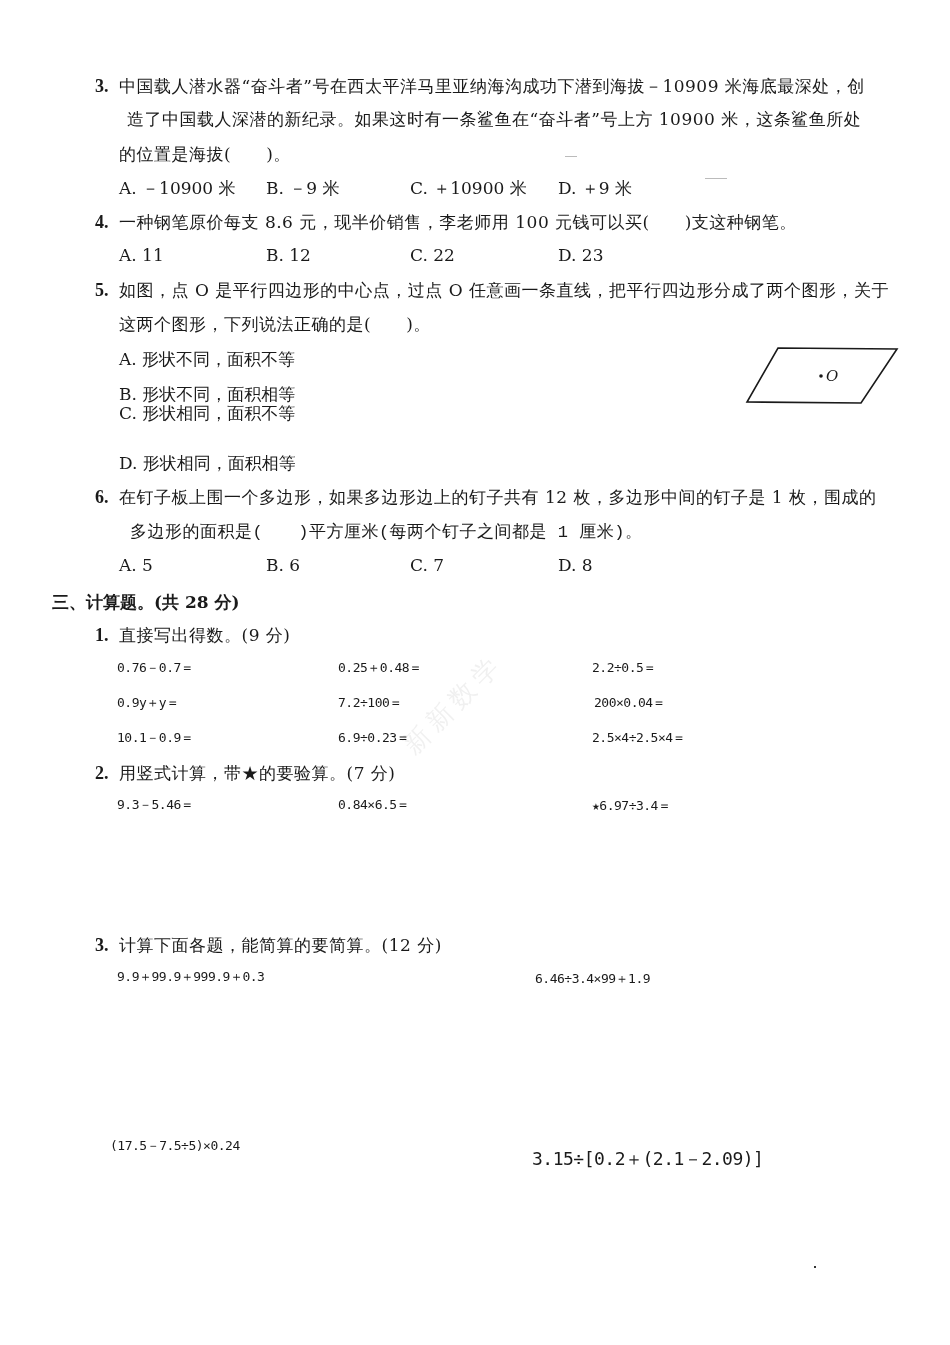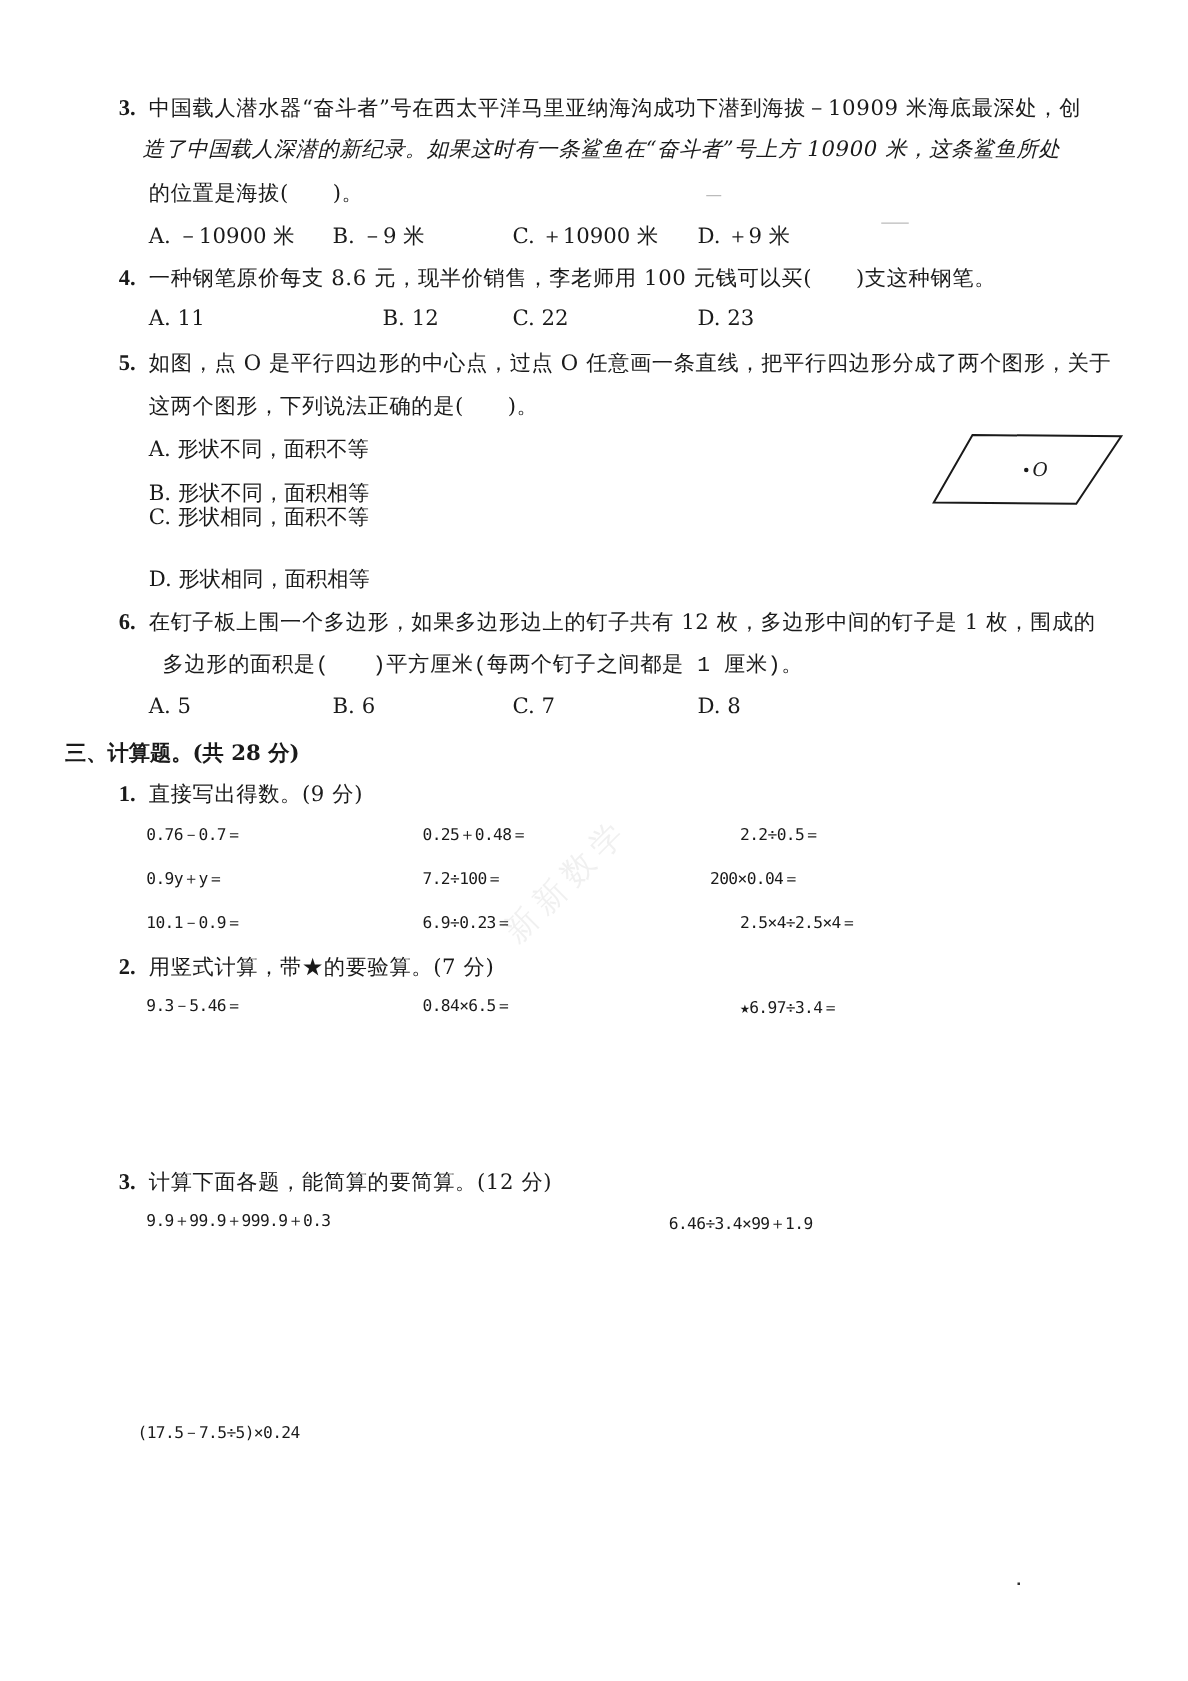--- a/index.html
+++ b/index.html
@@ -79,31 +79,31 @@
 <div class="page">
 
   <div class="watermark">新新数学</div>
 
   <div class="stray-mark" style="left:565px;top:156px;width:12px;"></div>
   <div class="stray-mark" style="left:705px;top:178px;width:22px;"></div>
   <div class="stray-dot"></div>
 
   <div class="abs qnum" style="left:95px;top:76px;">3.</div>
   <div class="abs qtext" style="left:119px;top:75px;">中国载人潜水器“奋斗者”号在西太平洋马里亚纳海沟成功下潜到海拔－10909 米海底最深处，创</div>
-  <div class="abs qtext" style="left:114px;top:108px;font-style:italic;">造了中国载人深潜的新纪录。如果这时有一条鲨鱼在“奋斗者”号上方 10900 米，这条鲨鱼所处</div>
+  <div class="abs qtext" style="left:127px;top:108px;">造了中国载人深潜的新纪录。如果这时有一条鲨鱼在“奋斗者”号上方 10900 米，这条鲨鱼所处</div>
   <div class="abs qtext" style="left:119px;top:143px;">的位置是海拔(　　)。</div>
   <div class="abs opt" style="left:119px;top:177px;">A. －10900 米</div>
   <div class="abs opt" style="left:266px;top:177px;">B. －9 米</div>
   <div class="abs opt" style="left:410px;top:177px;">C. ＋10900 米</div>
   <div class="abs opt" style="left:558px;top:177px;">D. ＋9 米</div>
 
   <div class="abs qnum" style="left:95px;top:212px;">4.</div>
   <div class="abs qtext" style="left:119px;top:211px;">一种钢笔原价每支 8.6 元，现半价销售，李老师用 100 元钱可以买(　　)支这种钢笔。</div>
   <div class="abs opt" style="left:119px;top:245px;">A. 11</div>
-  <div class="abs opt" style="left:266px;top:245px;margin-left:40px;">B. 12</div>
+  <div class="abs opt" style="left:266px;top:245px;">B. 12</div>
   <div class="abs opt" style="left:410px;top:245px;">C. 22</div>
   <div class="abs opt" style="left:558px;top:245px;">D. 23</div>
 
   <div class="abs qnum" style="left:95px;top:280px;">5.</div>
   <div class="abs qtext" style="left:119px;top:313px;">这两个图形，下列说法正确的是(　　)。</div>
   <div class="abs qtext" style="left:119px;top:279px;">如图，点 O 是平行四边形的中心点，过点 O 任意画一条直线，把平行四边形分成了两个图形，关于</div>
   <div class="abs opt" style="left:119px;top:348px;">A. 形状不同，面积不等</div>
   <div class="abs opt" style="left:119px;top:383px;text-align:right;">B. 形状不同，面积相等</div>
   <div class="abs opt" style="left:119px;top:402px;">C. 形状相同，面积不等</div>
   <div class="abs opt" style="left:119px;top:452px;">D. 形状相同，面积相等</div>
@@ -126,33 +126,34 @@
 
   <div class="abs qnum" style="left:95px;top:625px;">1.</div>
   <div class="abs qtext" style="left:119px;top:624px;">直接写出得数。(9 分)</div>
 
   <div class="abs expr" style="left:117px;top:659px;">0.76－0.7＝</div>
   <div class="abs expr" style="left:338px;top:659px;">0.25＋0.48＝</div>
   <div class="abs expr" style="left:592px;top:659px;">2.2÷0.5＝</div>
 
   <div class="abs expr" style="left:117px;top:694px;">0.9y＋y＝</div>
   <div class="abs expr" style="left:338px;top:694px;">7.2÷100＝</div>
-  <div class="abs expr" style="left:568px;top:694px;">200×0.04＝</div>
+  <div class="abs expr" style="left:594px;top:694px;">200×0.04＝</div>
 
   <div class="abs expr" style="left:117px;top:729px;">10.1－0.9＝</div>
   <div class="abs expr" style="left:338px;top:729px;">6.9÷0.23＝</div>
   <div class="abs expr" style="left:592px;top:729px;">2.5×4÷2.5×4＝</div>
 
   <div class="abs qnum" style="left:95px;top:763px;">2.</div>
   <div class="abs qtext" style="left:119px;top:762px;">用竖式计算，带★的要验算。(7 分)</div>
 
   <div class="abs expr" style="left:117px;top:796px;">9.3－5.46＝</div>
   <div class="abs expr" style="left:338px;top:796px;">0.84×6.5＝</div>
   <div class="abs expr" style="left:592px;top:797px;">★6.97÷3.4＝</div>
 
   <div class="abs qnum" style="left:95px;top:935px;">3.</div>
   <div class="abs qtext" style="left:119px;top:934px;">计算下面各题，能简算的要简算。(12 分)</div>
 
   <div class="abs expr" style="left:117px;top:968px;">9.9＋99.9＋999.9＋0.3</div>
   <div class="abs expr" style="left:535px;top:970px;">6.46÷3.4×99＋1.9</div>
   <div class="abs expr" style="left:110px;top:1137px;">(17.5－7.5÷5)×0.24</div>
+  <div class="abs expr" style="left:532px;top:1147px;font-size:18px;">3.15÷[0.2＋(2.1－2.09)]</div>
 
 </div>
 
 </body></html>

